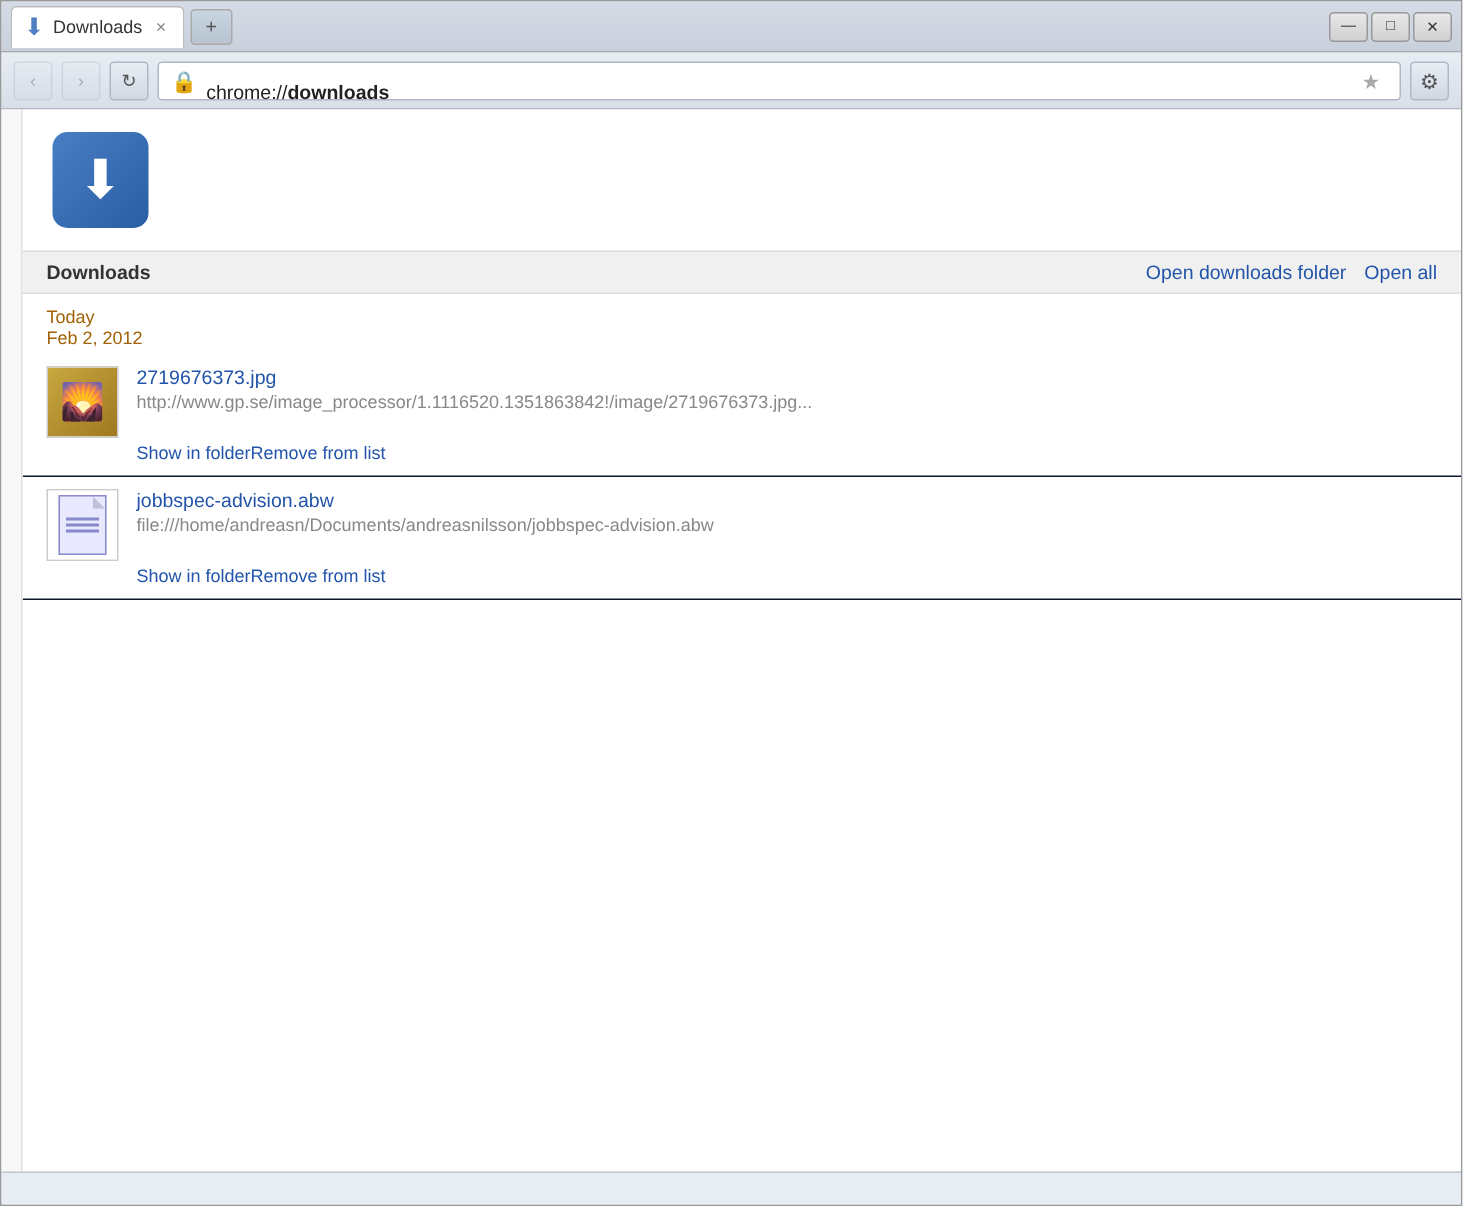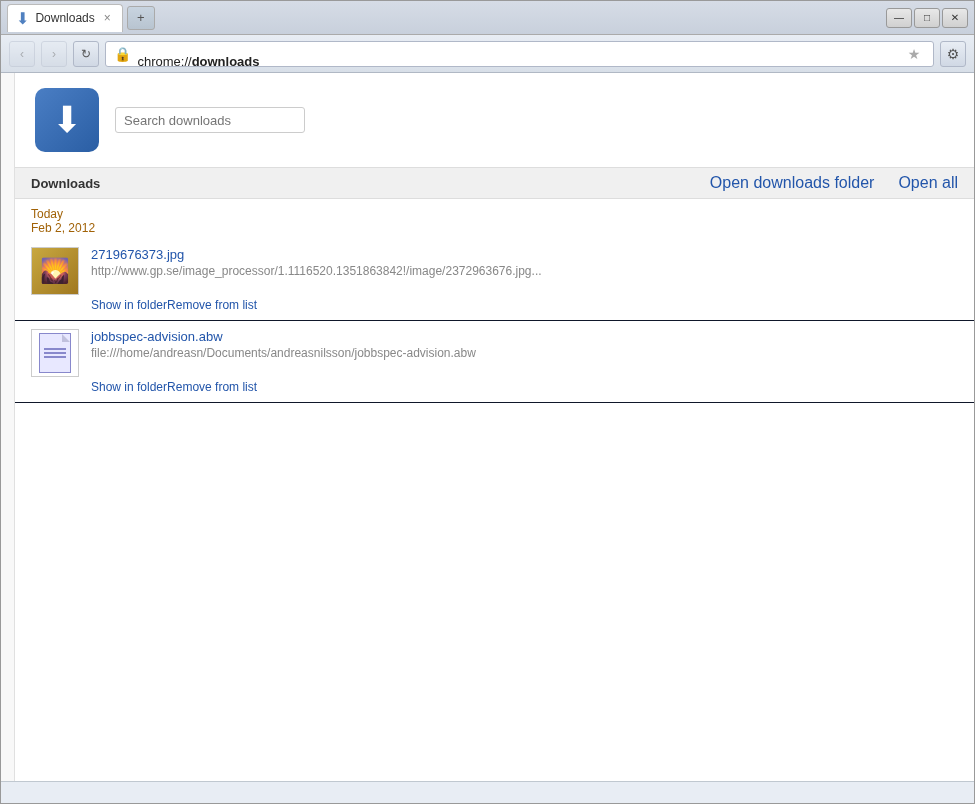--- a/index.html
+++ b/index.html
@@ -238,23 +238,22 @@
       font-weight: bold;
       color: #333;
     }
     .section-links {
       display: flex;
       gap: 12px;
     }
     .section-link {
       color: #2255aa;
       text-decoration: none;
-      font-size: 16px;
-      cursor: pointer;
-      margin-left: 12px;
+      font-size: 13px;
+      cursor: pointer;
     }
 
     
     .downloads-list {
       flex: 1;
       overflow-y: auto;
       background: #fff;
     }
     .date-group {
       padding: 8px 16px 4px 16px;
@@ -406,21 +405,20 @@
   <div class="page-content">
 
     <div class="sidebar"></div>
 
     <div class="main-content">
 
       <div class="downloads-header">
         <div class="downloads-icon-box">
           <span class="downloads-arrow">⬇</span>
         </div>
-        <input type="text" class="search-input" placeholder="Search downloads" style="">
       </div>
 
       <div class="downloads-section-bar">
         <span class="section-title">Downloads</span>
         <div class="section-links">
           <a class="section-link">Open downloads folder</a>
           <a class="section-link">Open all</a>
         </div>
       </div>
 
@@ -430,21 +428,21 @@
           <span>Today</span><br>
           <span>Feb 2, 2012</span>
         </div>
 
         <div class="download-item">
           <div class="file-thumbnail">
             <div class="thumb-image"></div>
           </div>
           <div class="download-info">
             <a class="download-filename">2719676373.jpg</a>
-            <div class="download-url">http://www.gp.se/image_processor/1.1116520.1351863842!/image/2372963676.jpg...</div>
+            <div class="download-url">http://www.gp.se/image_processor/1.1116520.1351863842!/image/2719676373.jpg...</div>
             <div class="download-actions">
               <a class="action-link">Show in folder</a>
               <a class="action-link">Remove from list</a>
             </div>
           </div>
         </div>
 
         <div class="download-item">
           <div class="file-thumbnail">
             <div class="thumb-doc">

